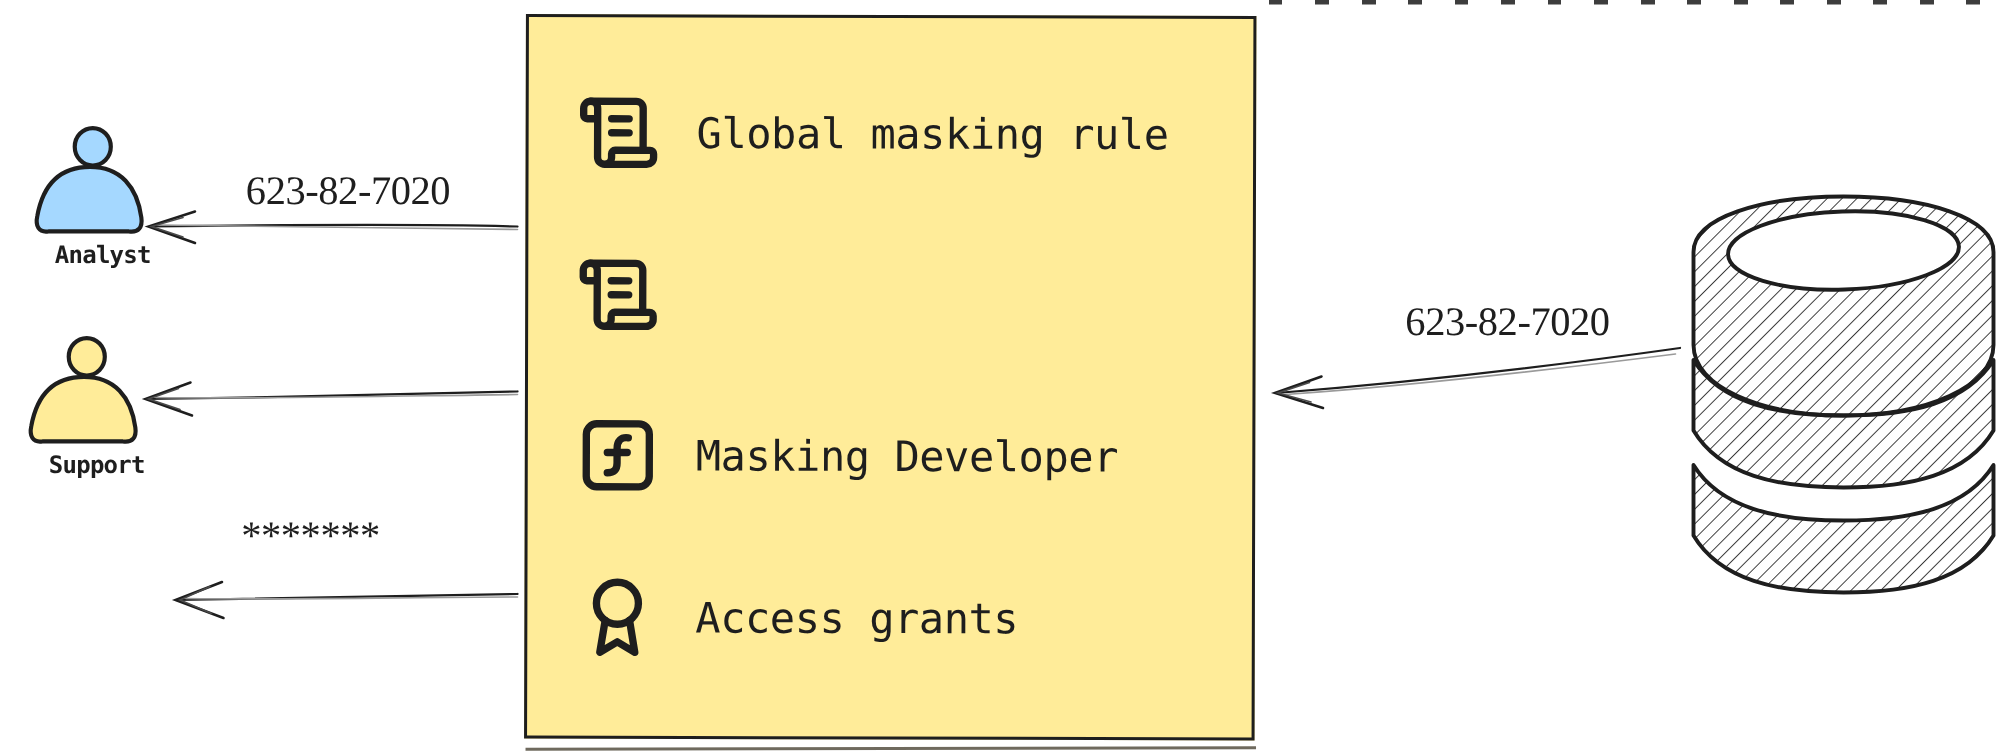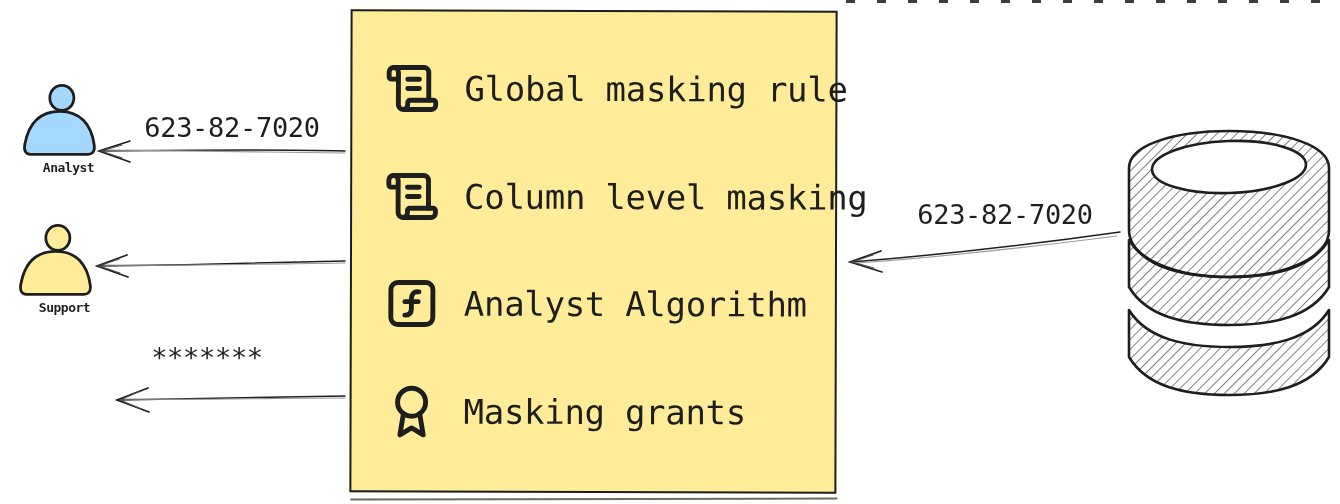--- a/index.html
+++ b/index.html
@@ -6,32 +6,32 @@
   #canvas{
     position:relative;width:1340px;height:504px;background:#ffffff;overflow:hidden;
     font-family:"DejaVu Sans Mono","Liberation Mono",monospace;color:#1e1e1e;
   }
   
   .top-dash{position:absolute;left:846px;top:0;width:494px;height:3px;
     background:repeating-linear-gradient(90deg,#3d3d3d 0 9px,transparent 9px 31px);}
   
   .persona{position:absolute;width:120px;text-align:center;}
   .persona svg{display:block;margin:0 auto;}
-  .persona .pname{margin-top:2px;font-size:13px;font-weight:600;letter-spacing:-0.5px;margin-left:17px;}
+  .persona .pname{margin-top:2px;font-size:16px;font-weight:600;letter-spacing:-0.5px;margin-left:17px;}
   
   .arrow-label{position:absolute;font-size:27px;font-weight:500;letter-spacing:-0.3px;
-    text-align:center;white-space:nowrap;}
+    text-align:center;white-space:nowrap;font-family:Liberation Serif, serif;}
   
   .policy-box{position:absolute;left:350px;top:10px;width:483px;height:479px;
     background:#ffec99;border:2.5px solid #1e1e1e;transform:rotate(0.15deg);}
   .policy-box::after{content:"";position:absolute;left:-1px;right:-3px;bottom:-9px;height:2px;
     background:#6f6a5e;transform:rotate(-0.25deg);}
   .policy-row{position:absolute;left:32px;right:10px;height:58px;display:flex;align-items:center;}
   .policy-row .row-icon{width:56px;height:56px;flex:0 0 56px;}
-  .policy-row .row-label{margin-left:24px;font-size:34px;letter-spacing:-0.3px;white-space:nowrap;}
+  .policy-row .row-label{margin-left:24px;font-size:28px;letter-spacing:-0.3px;white-space:nowrap;}
   
   #arrows{position:absolute;left:0;top:0;pointer-events:none;}
   #db{position:absolute;left:1125px;top:126px;}
 </style>
 </head>
 <body>
 
 <div id="canvas">
 
   <div class="top-dash"></div>
@@ -73,38 +73,37 @@
       <div class="row-label">Global masking rule</div>
     </div>
 
     <div class="policy-row" style="top:156px;">
       <svg class="row-icon" viewBox="0 0 24 24" fill="none" stroke="#1e1e1e" stroke-width="2.1" stroke-linecap="round" stroke-linejoin="round">
         <path d="M15 12h-5"></path>
           <path d="M15 8h-5"></path>
           <path d="M19 17V5a2 2 0 0 0-2-2H4"></path>
         <path d="M8 21h12a2 2 0 0 0 2-2v-1a1 1 0 0 0-1-1H11a1 1 0 0 0-1 1v1a2 2 0 1 1-4 0V5a2 2 0 1 0-4 0v2a1 1 0 0 0 1 1h3"></path>
       </svg>
-      <div class="row-label">Column level masking</div>
     </div>
 
     <div class="policy-row" style="top:263px;">
       <svg class="row-icon" viewBox="0 0 24 24" fill="none" stroke="#1e1e1e" stroke-width="2.1" stroke-linecap="round" stroke-linejoin="round">
         <rect x="3" y="3" width="18" height="18" rx="3"></rect>
         <path d="M9 17c2 0 2.8-1 2.8-2.8V10c0-2 1-3.3 3.2-3"></path>
         <path d="M9 11.2h5.7"></path>
       </svg>
-      <div class="row-label">Analyst Algorithm</div>
+      <div class="row-label">Masking Developer</div>
     </div>
 
     <div class="policy-row" style="top:371px;">
       <svg class="row-icon" viewBox="0 0 24 24" fill="none" stroke="#1e1e1e" stroke-width="2.1" stroke-linecap="round" stroke-linejoin="round">
         <circle cx="12" cy="8" r="6"></circle>
         <path d="M15.477 12.89 17 22l-5-3-5 3 1.523-9.11"></path>
       </svg>
-      <div class="row-label">Masking grants</div>
+      <div class="row-label">Access grants</div>
     </div>
 
   </div>
 
   <svg id="db" width="208" height="272" viewBox="0 0 208 272">
     <defs>
       <pattern id="hatch" width="7" height="7" patternUnits="userSpaceOnUse" patternTransform="rotate(45)">
         <line x1="0" y1="0" x2="0" y2="7" stroke="#3a3a3a" stroke-width="1.3"></line>
       </pattern>
     </defs>

